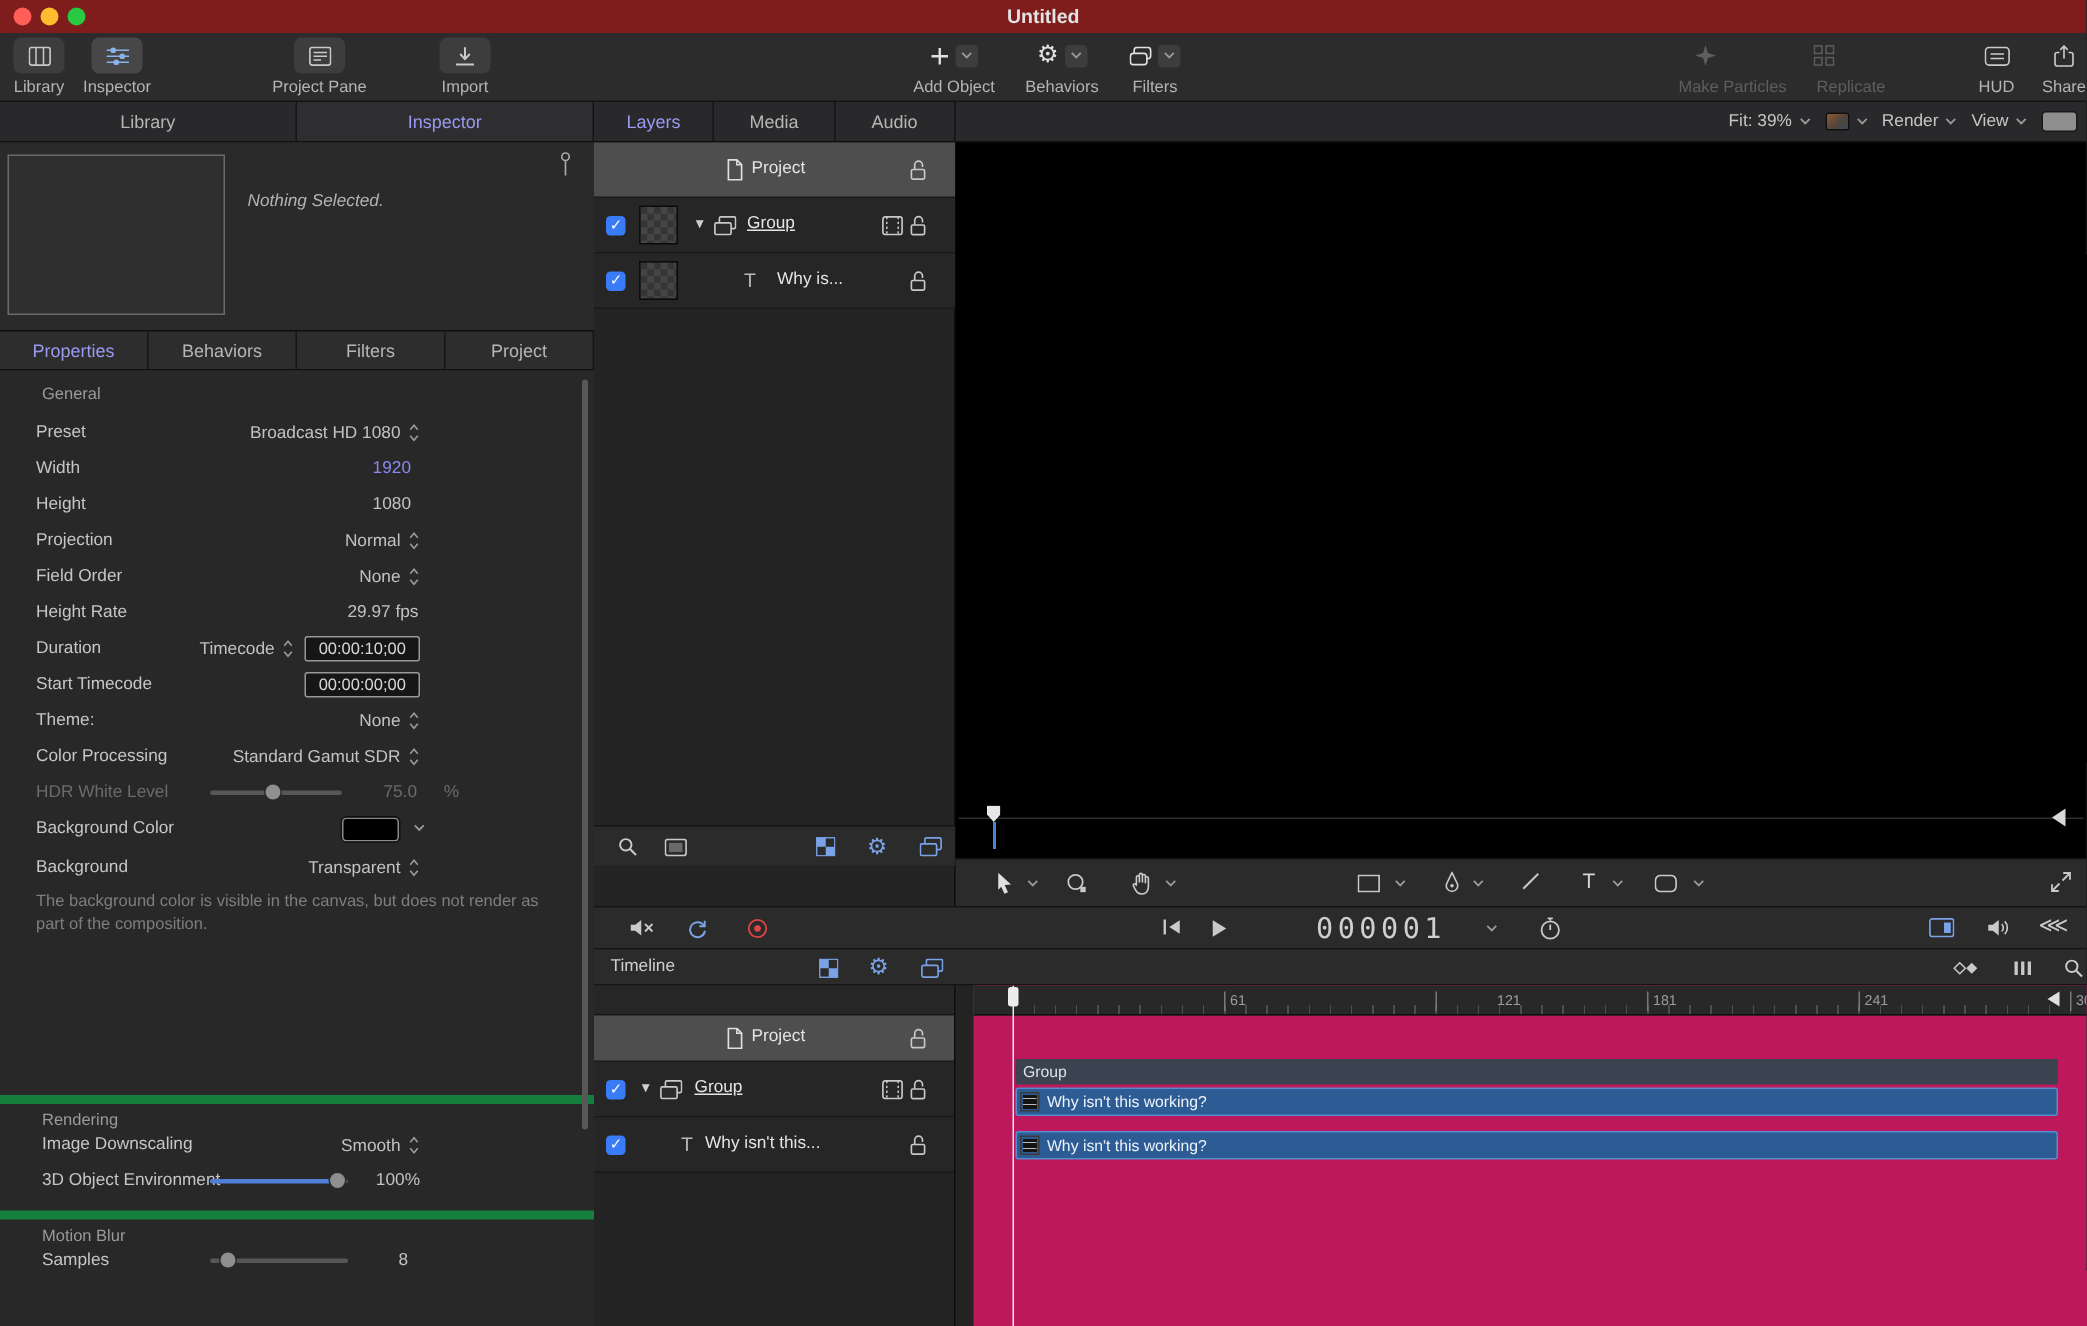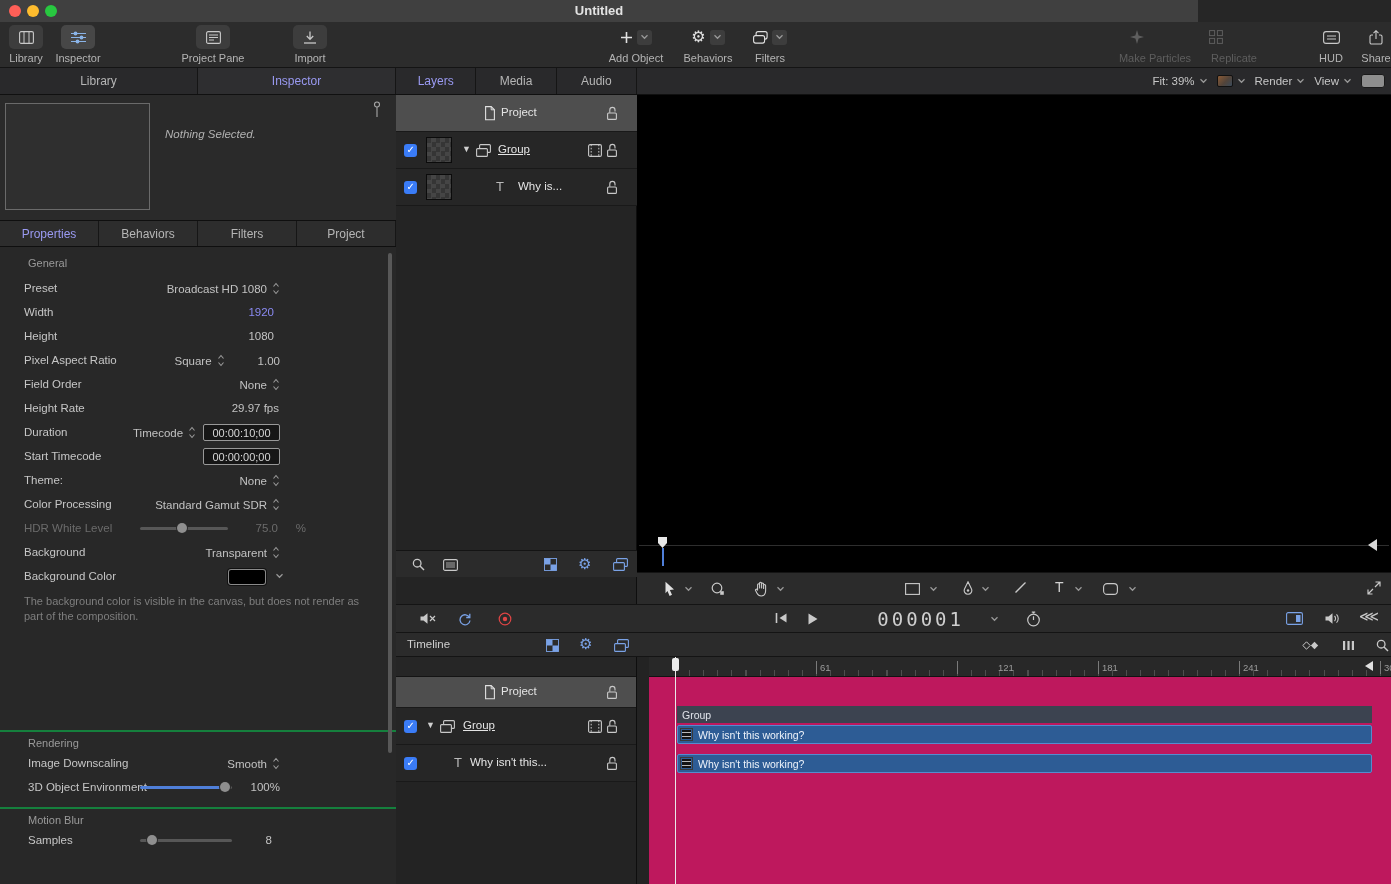--- a/index.html
+++ b/index.html
@@ -5,21 +5,21 @@
   * { margin:0; padding:0; box-sizing:border-box; }
   html,body { width:1391px; height:884px; overflow:hidden; }
   body { background:#262626; font-family:"Liberation Sans",sans-serif; color:#c8c8c8; font-size:12px; position:relative; }
   .abs { position:absolute; }
   .icon { display:inline-flex; align-items:center; justify-content:center; line-height:0; }
   .c-gray { color:#c9c9c9; } .c-light { color:#e0e0e0; } .c-dim { color:#9a9a9a; }
   .c-blue { color:#7aa2e6; } .c-dis { color:#5e5e5e; } .c-red { color:#e04545; }
   .c-acc { color:#8ab4e8; }
 
   
-  .titlebar { position:absolute; top:0; left:0; width:1198px; height:22px; background:#404040;padding-left:28px; }
+  .titlebar { position:absolute; top:0; left:0; width:1391px; height:22px; background:#7f1d1d;padding-left:28px; }
   .tlb { position:absolute; top:5px; width:12px; height:12px; border-radius:50%; }
   .tlb.red { left:9px;  background:#ff5f57; }
   .tlb.yel { left:27px; background:#febc2e; }
   .tlb.grn { left:45px; background:#28c840; }
   .wtitle { position:absolute; top:3px; left:0; width:100%; text-align:center; font-size:13px; font-weight:bold; color:#e3e3e3; }
 
   
   .toolbar { position:absolute; top:22px; left:0; width:1391px; height:46px; background:#2c2c2c; border-bottom:1px solid #141414; }
   .tb-item { position:absolute; top:3px; display:flex; flex-direction:column; align-items:center; gap:3px; }
   .tb-label { font-size:11px; color:#b4b4b4; white-space:nowrap; }
@@ -43,21 +43,21 @@
   .preview { position:absolute; top:27px; left:0; width:396px; height:125px; background:#2a2a2a; }
   .pv-thumb { position:absolute; top:8px; left:5px; width:145px; height:107px; background:#2f2f2f; border:1px solid #6a6a6a; }
   .pv-status { position:absolute; top:9px; left:165px; font-style:italic; font-size:11.5px; color:#b2b2b2;margin-top:24px; }
   .pv-pin { position:absolute; top:6px; left:372px; color:#a8a8a8; }
   .insp-tabs { position:absolute; top:152px; left:0; width:396px; height:27px; display:flex; background:#2d2d2d; border-bottom:1px solid #0f0f0f; border-top:1px solid #0f0f0f; }
   .insp-tab { flex:1; display:flex; align-items:center; justify-content:center; font-size:12px; color:#b6b6b6; border-right:1px solid #161616; }
   .insp-tab.active { color:#9a9af2; }
   .props { position:absolute; top:179px; left:0; width:396px; height:637px; background:#282828; }
   .pscroll { position:absolute; right:4px; top:6px; width:4px; height:500px; background:#585858; border-radius:2px; }
   .psec { height:30px; padding:10px 0 0 28px; font-size:11px; color:#9a9a9a; }
-  .psec.bordered { border-top:2px solid #15803d; height:22px; padding-top:5px; }
+  .psec.bordered { border-top:6px solid #15803d; height:22px; padding-top:5px; }
   .prow { position:relative; height:24px; }
   .plabel { position:absolute; left:24px; top:5px; font-size:11.5px; color:#c6c6c6; white-space:nowrap; }
   .plabel.dis, .pv.dis { color:#6b6b6b; }
   .pctl { position:absolute; right:116px; top:5px; display:flex; align-items:center; gap:5px; font-size:11.5px; color:#c2c2c2; white-space:nowrap; }
   .pv { position:absolute; top:5px; font-size:11.5px; color:#c2c2c2; }
   .vblue { color:#8a8af2;text-align:right; }
   .pmode { position:absolute; left:133px; top:5px; display:flex; align-items:center; gap:5px; font-size:11.5px; color:#c2c2c2; }
   .tcbox { position:absolute; right:116px; top:3px; width:77px; height:17px; border:1px solid #989898; border-radius:2px; background:#161616; color:#d6d6d6; font-size:11px; display:flex; align-items:center; justify-content:center; }
   .pslider { position:absolute; top:10px; height:3px; background:#575757; border-radius:2px; }
   .pslider.fill { background:linear-gradient(to right,#4f7fd9 0 88%,#575757 88%); }
@@ -312,29 +312,28 @@
     </div>
     <div class="prow">
       <span class="plabel">Width</span>
       <span class="pv vblue" style="right:122px">1920</span>
     </div>
     <div class="prow">
       <span class="plabel">Height</span>
       <span class="pv" style="right:122px">1080</span>
     </div>
     <div class="prow">
-      <span class="plabel">Pixel Aspect Ratio</span>
+      <span class="plabel">Projection</span>
       <span class="pctl">
-        <span>Square</span>
+        <span>Normal</span>
         <span class="icon c-dim">
             <svg width="8" height="13" viewBox="0 0 8 13">
               <path d="M1.5 4.5 L4 1.5 L6.5 4.5 M1.5 8.5 L4 11.5 L6.5 8.5" stroke="currentColor" stroke-width="1.1" fill="none"></path>
             </svg>
           </span>
-        <span style="margin-left:28px">1.00</span>
       </span>
     </div>
     <div class="prow">
       <span class="plabel">Field Order</span>
       <span class="pctl">
         <span>None</span>
         <span class="icon c-dim">
             <svg width="8" height="13" viewBox="0 0 8 13">
               <path d="M1.5 4.5 L4 1.5 L6.5 4.5 M1.5 8.5 L4 11.5 L6.5 8.5" stroke="currentColor" stroke-width="1.1" fill="none"></path>
             </svg>
@@ -384,39 +383,39 @@
       </span>
     </div>
     <div class="prow">
       <span class="plabel dis">HDR White Level</span>
       <span class="pslider" style="left:140px;width:88px">
           <span class="pknob" style="left:37px"></span>
         </span>
       <span class="pv dis" style="right:118px">75.0</span>
       <span class="pv dis" style="right:90px">%</span>
     </div>
+    <div class="prow" style="height:26px">
+      <span class="plabel">Background Color</span>
+      <span class="swatch"></span>
+      <span class="swchev icon c-dim">
+          <svg width="9" height="6" viewBox="0 0 10 7">
+            <path d="M1.5 1.5 L5 5 L8.5 1.5" stroke="currentColor" stroke-width="1.4" fill="none"></path>
+          </svg>
+        </span>
+    </div>
     <div class="prow">
       <span class="plabel">Background</span>
       <span class="pctl">
         <span>Transparent</span>
         <span class="icon c-dim">
             <svg width="8" height="13" viewBox="0 0 8 13">
               <path d="M1.5 4.5 L4 1.5 L6.5 4.5 M1.5 8.5 L4 11.5 L6.5 8.5" stroke="currentColor" stroke-width="1.1" fill="none"></path>
             </svg>
           </span>
       </span>
-    </div>
-    <div class="prow" style="height:26px">
-      <span class="plabel">Background Color</span>
-      <span class="swatch"></span>
-      <span class="swchev icon c-dim">
-          <svg width="9" height="6" viewBox="0 0 10 7">
-            <path d="M1.5 1.5 L5 5 L8.5 1.5" stroke="currentColor" stroke-width="1.4" fill="none"></path>
-          </svg>
-        </span>
     </div>
     <div class="pnote">The background color is visible in the canvas, but does not render as part of the composition.</div>
 
     <div class="pspacer"></div>
 
     <div class="psec bordered">Rendering</div>
     <div class="prow">
       <span class="plabel" style="left:28px">Image Downscaling</span>
       <span class="pctl">
         <span>Smooth</span>

